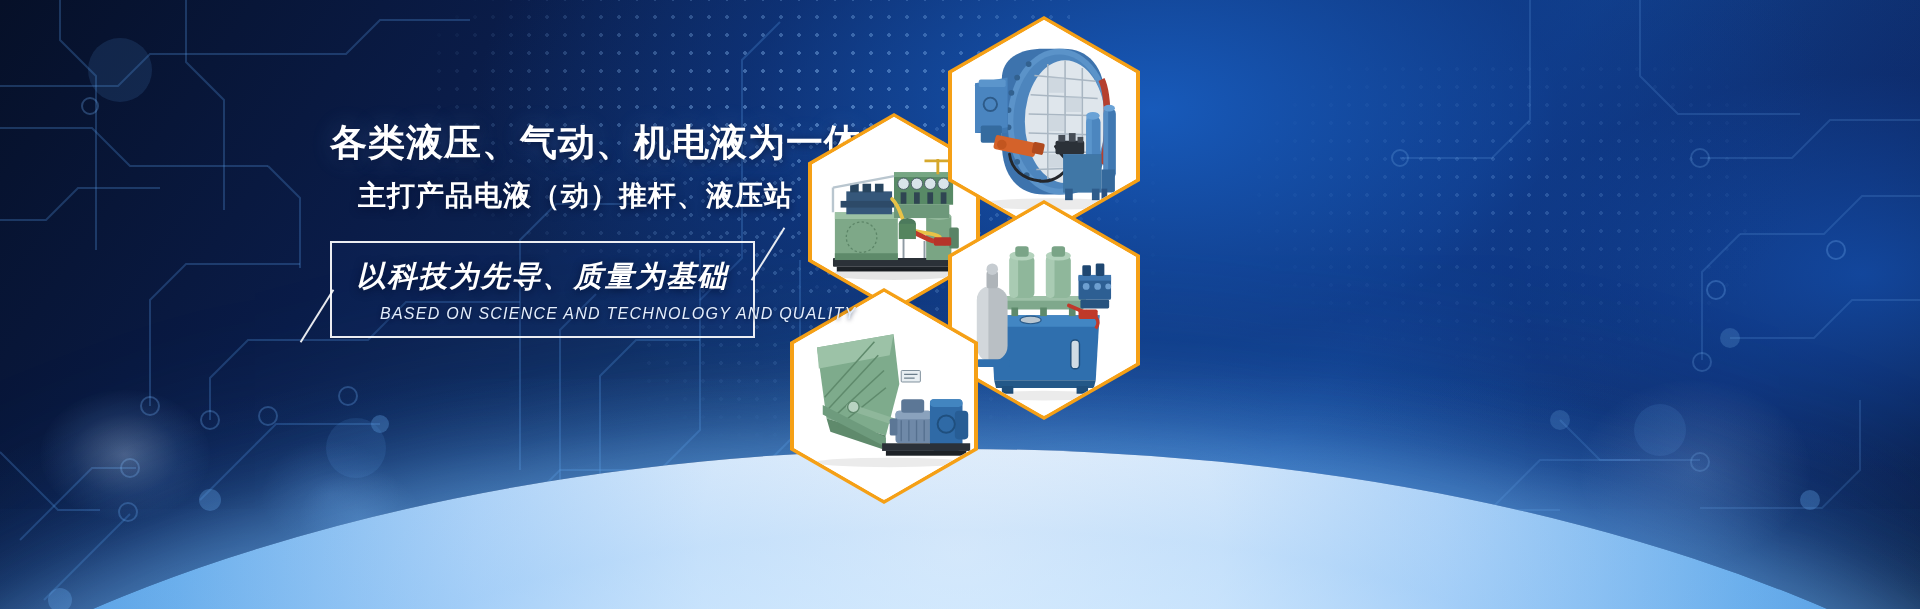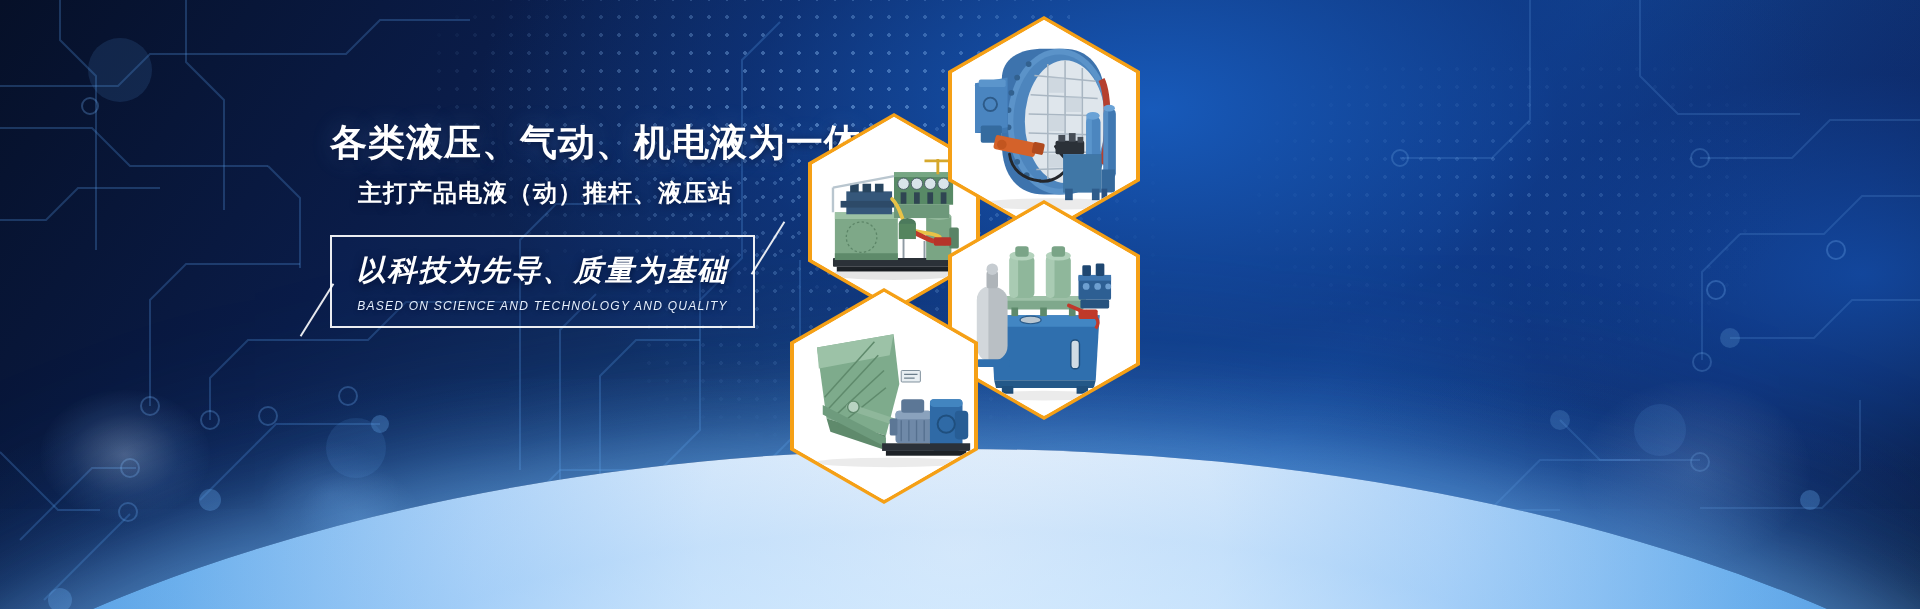--- a/index.html
+++ b/index.html
@@ -65,44 +65,45 @@
   
   #copy { position:absolute; left:330px; top:120px; width:470px; }
 
   #headline {
     font-size:37px; font-weight:bold; color:#ffffff;
     letter-spacing:1px; line-height:1.22; white-space:nowrap;
     text-shadow:0 2px 9px rgba(2,14,48,0.85), 0 0 22px rgba(120,180,255,0.30);
   }
   #subhead {
     margin-top:12px; padding-left:28px;
-    font-size:24px; font-weight:bold; color:#ffffff;
+    font-size:28px; font-weight:bold; color:#ffffff;
     letter-spacing:1px; white-space:nowrap;
     text-shadow:0 2px 8px rgba(2,14,48,0.8);
   }
 
   #slogan-wrap { position:relative; margin-top:26px; width:425px; }
   #slogan-box {
     position:relative; z-index:2;
     border:2px solid rgba(255,255,255,0.92);
     padding:14px 0 13px 0;
     text-align:center;
     background:rgba(16,52,120,0.16);
     font-style:italic;
   }
   #slogan-cn {
     font-size:29px; font-weight:bold; color:#ffffff; letter-spacing:2px;
     white-space:nowrap;
     text-shadow:0 2px 8px rgba(2,14,48,0.85);
   }
   #slogan-en {
     margin-top:8px;
-    font-size:12px; color:#e4eefc; letter-spacing:1.25px;
+    font-size:16px; color:#e4eefc; letter-spacing:1.25px;
     white-space:nowrap;
     text-shadow:0 1px 4px rgba(2,14,48,0.7);
+    margin-left:48px;
   }
   .slash {
     position:absolute; z-index:3;
     width:2px; height:62px;
     background:rgba(255,255,255,0.9);
     transform:rotate(32deg);
   }
   #slash-left  { left:-14px;  top:44px; }
   #slash-right { right:-14px; top:-18px; }
 

